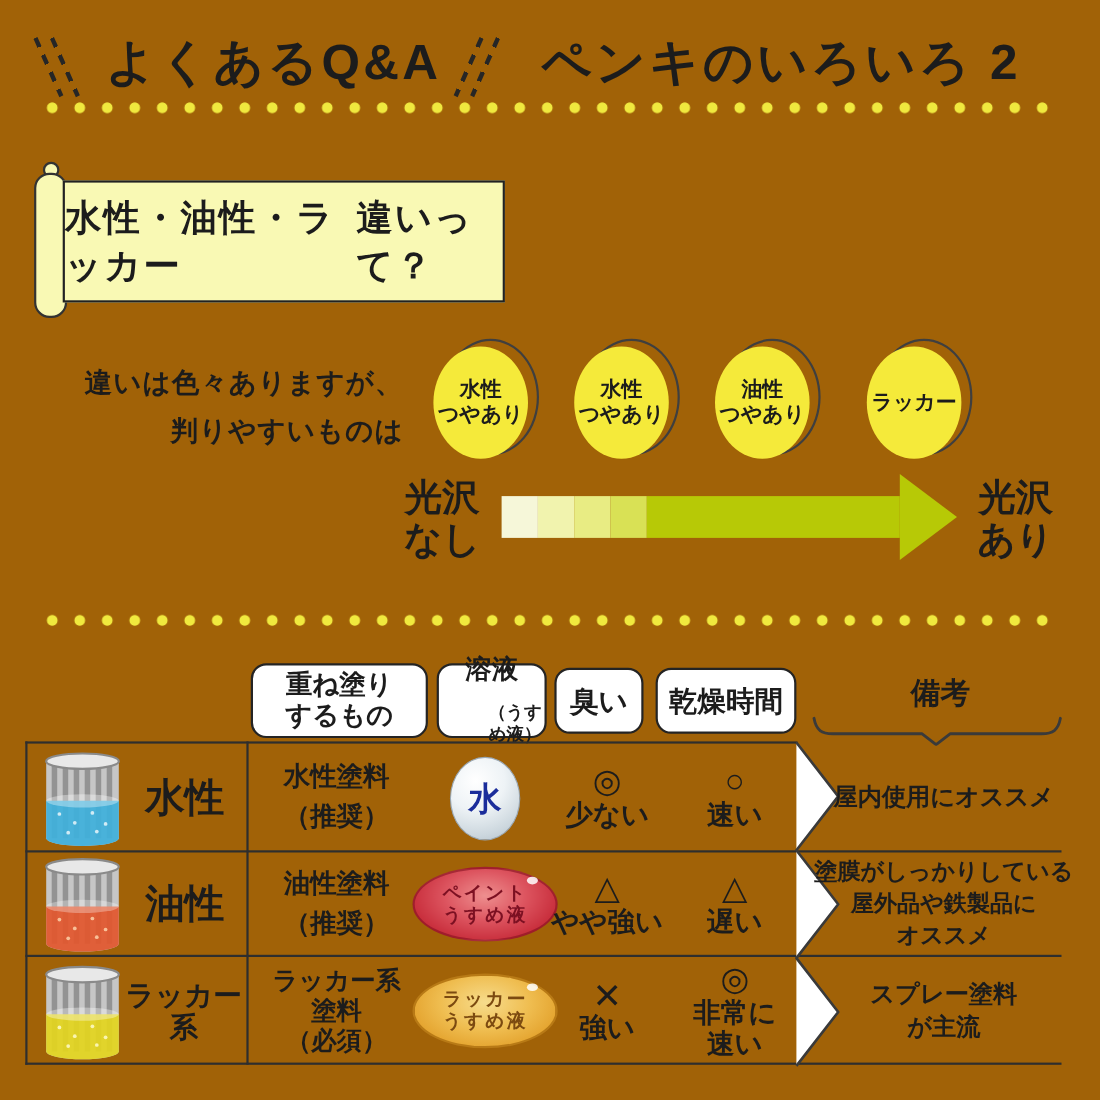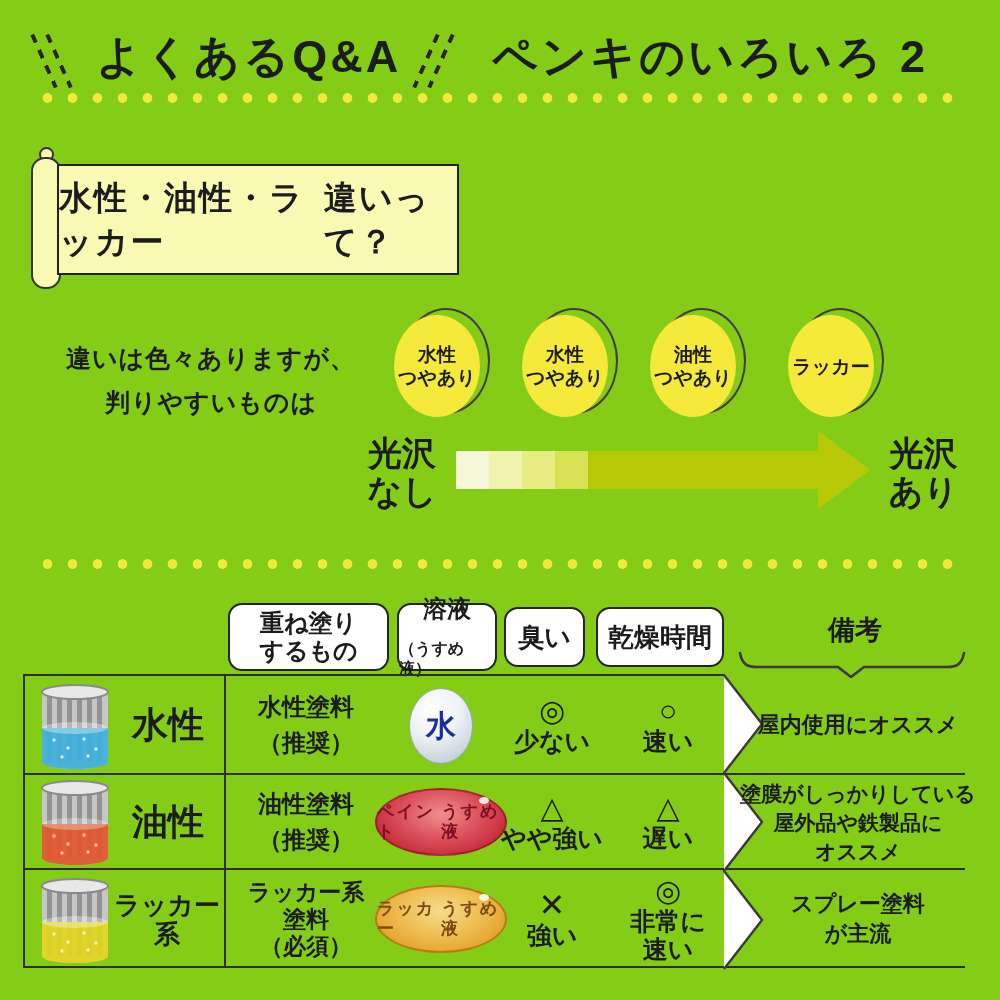--- a/index.html
+++ b/index.html
@@ -1,17 +1,17 @@
 <!DOCTYPE html>
 <html style="--dot-yellow: #f0e93e; --circle-yellow: #f5ea3a; --banner-yellow: #f9f9b4; --arrow-green: #b7c906; --arrow-step-1: #f6f7d9; --arrow-step-2: #f1f3ae; --arrow-step-3: #e8ec83; --arrow-step-4: #d9e155; --water-blue: #3fb0dc; --oil-orange: #e2572e; --lacquer-yellow: #e3d51f; --drop-text-blue: #1b2d9b; --paint-thinner-red: #c22231; --lacquer-thinner-amber: #e09a22;"><head>
 <meta charset="utf-8">
 <style>
   html,body{margin:0;padding:0;background:#fff;}
   .page{
-    position:relative;width:1000px;height:1000px;background:#84cc16;overflow:hidden;
+    position:relative;width:1000px;height:1000px;background:#a16207;overflow:hidden;
     font-family:"Liberation Sans","DejaVu Sans",sans-serif;
     color:#1c1c1c;font-weight:bold;
   }
   .abs{position:absolute;}
   .ctr{text-align:center;}
 
   
   .h-title{font-size:45px;letter-spacing:3px;white-space:nowrap;}
   .slash{display:inline-block;width:4px;height:58px;
     background:repeating-linear-gradient(#262626 0 9px,transparent 9px 17px);}
@@ -54,42 +54,42 @@
   .s3{background:var(--arrow-step-3,#e8ec83);}
   .s4{background:var(--arrow-step-4,#d9e155);}
   .arrow .body{width:230px;height:38px;background:var(--arrow-green,#b7c906);}
   .arrow .head{width:0;height:0;border-left:52px solid var(--arrow-green,#b7c906);
     border-top:39px solid transparent;border-bottom:39px solid transparent;}
 
   
   .hbox{border:2px solid #242424;border-radius:14px;background:#fff;
     display:flex;flex-direction:column;justify-content:center;align-items:center;}
   .hbox span{font-size:24px;line-height:28px;}
-  .hbox .small{font-size:16px;line-height:20px;}
+  .hbox .small{font-size:16px;line-height:20px;padding-left:45px;}
   .remarks-title{font-size:27px;}
 
   
   .line{background:#2e2e2e;}
   .cell{display:flex;flex-direction:column;justify-content:center;align-items:center;
     transform:translate(-50%,-50%);}
   .type-label{font-size:36px;line-height:38px;}
   .type-label-sm{font-size:26px;line-height:29px;}
   .recoat{font-size:24px;line-height:36px;}
   .recoat-sm{font-size:23px;line-height:27px;}
   .mark{font-size:30px;line-height:32px;}
   .mark-x{font-size:32px;}
   .rating{font-size:25px;line-height:28px;}
   .remarks{font-size:22px;line-height:30px;white-space:nowrap;}
 
   
   .drop{width:62px;height:74px;border-radius:50%;
     background:radial-gradient(circle at 36% 28%,#ffffff 0%,#eef3f6 40%,#ccd7de 75%,#aebcc6 100%);
     border:1px solid #9aa8b4;display:flex;justify-content:center;align-items:center;}
   .drop span{font-size:30px;color:var(--drop-text-blue,#1b2d9b);}
-  .oval{width:128px;height:64px;border-radius:50%;display:flex;flex-direction:row;
+  .oval{width:128px;height:64px;border-radius:50%;display:flex;flex-direction:column;
     justify-content:center;align-items:center;position:relative;}
   .oval:after{content:"";position:absolute;right:16px;top:7px;width:10px;height:7px;
     border-radius:50%;background:rgba(255,255,255,.85);}
   .oval span{font-size:17px;line-height:20px;letter-spacing:2px;}
   .oval-red{background:radial-gradient(ellipse at 50% 38%,#ee8f8f 0%,#dd5560 40%,var(--paint-thinner-red,#c22231) 85%);
     border:2px solid rgba(125,15,30,.55);}
   .oval-red span{color:#7c1022;}
   .oval-amber{background:radial-gradient(ellipse at 50% 38%,#f7dc8c 0%,#efbd50 45%,var(--lacquer-thinner-amber,#e09a22) 88%);
     border:2px solid #b87a16;}
   .oval-amber span{color:#7c4a10;}
@@ -112,21 +112,21 @@
 
   <div class="abs dots" style="left:35px;top:92px;width:930px;"></div>
 
   <div class="abs knob" style="left:39px;top:147px;"></div>
   <div class="abs roll" style="left:31px;top:157px;"></div>
   <div class="abs board" style="left:57px;top:164px;">
     <div>水性・油性・ラッカー</div>
     <div>違いって？</div>
   </div>
 
-  <div class="abs intro" style="left:55px;top:336px;">
+  <div class="abs intro" style="left:55px;top:326px;text-align:right;">
     <div>違いは色々ありますが、</div>
     <div>判りやすいものは</div>
   </div>
 
   <div class="abs gcircle" style="left:394px;top:308px;">
     <span class="ring"></span>
     <span class="fill">
       <span>水性</span>
       <span>つやあり</span>
     </span>

